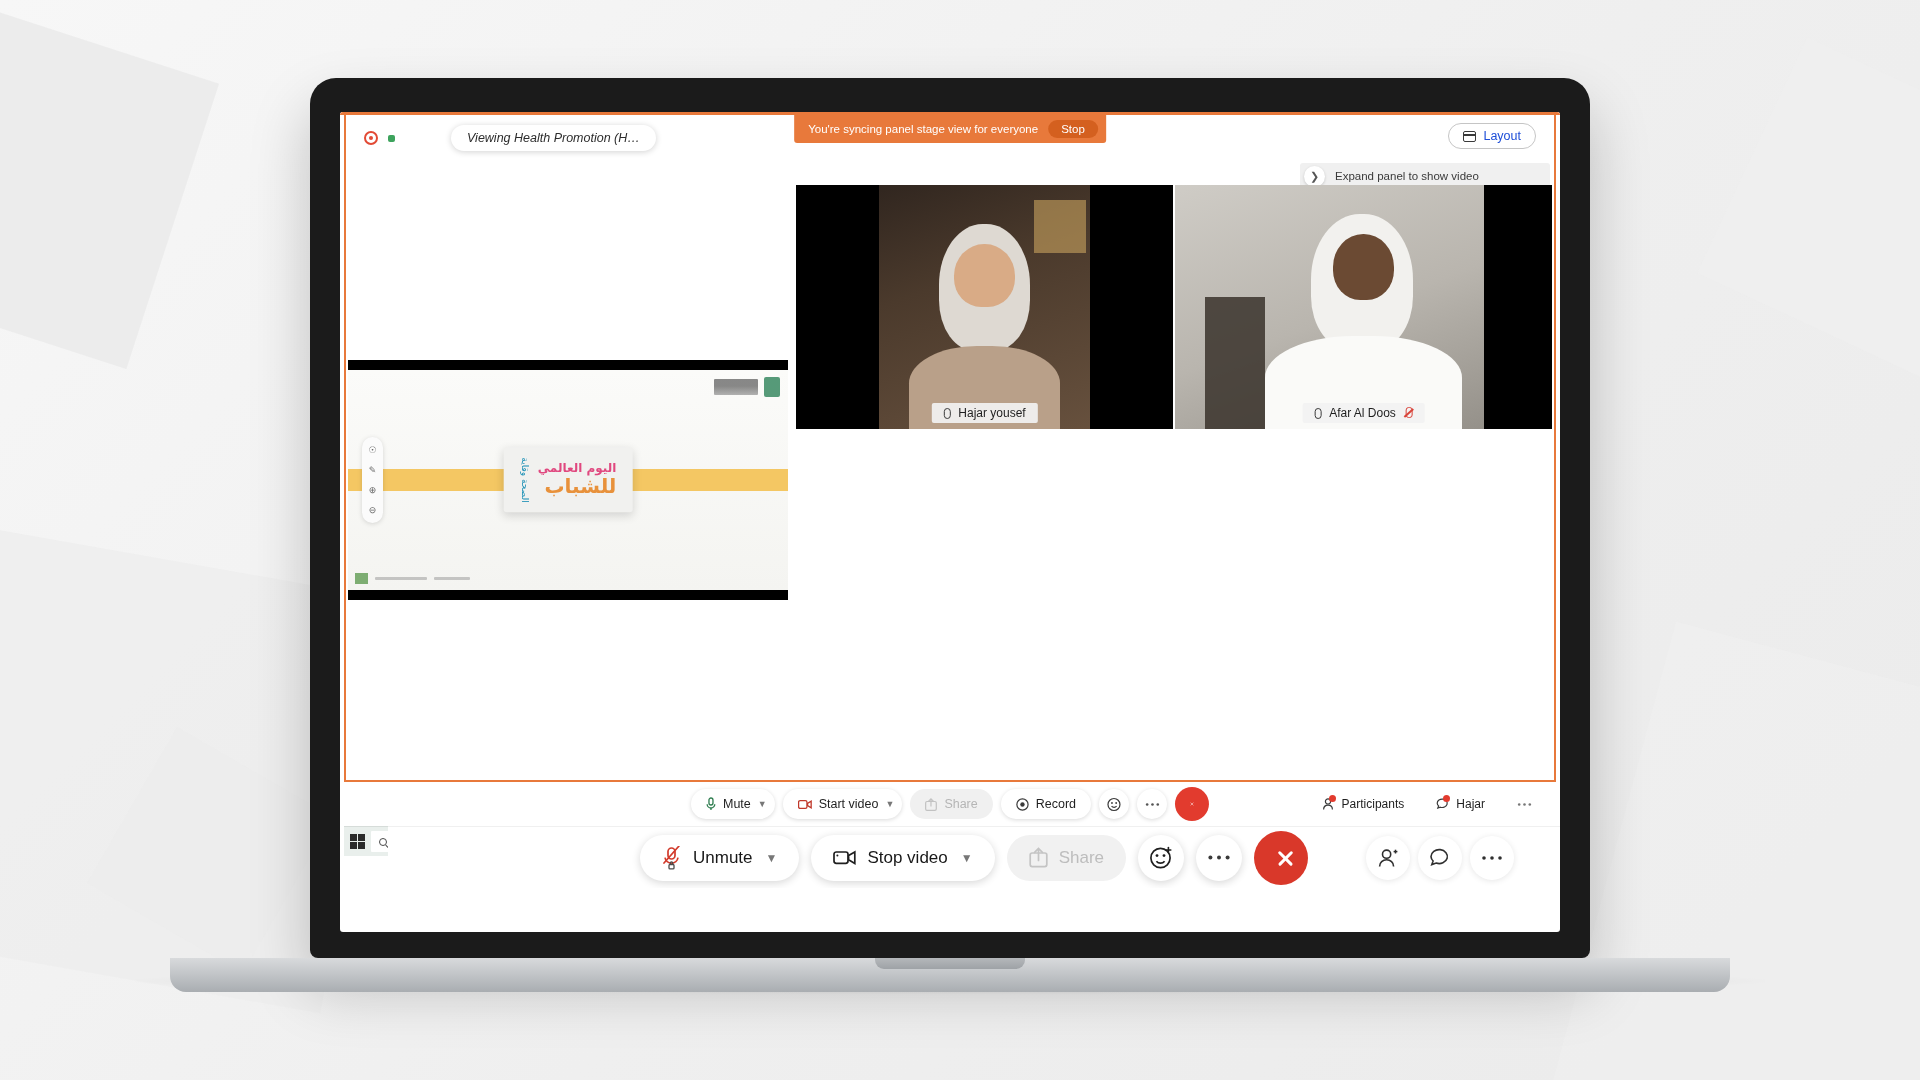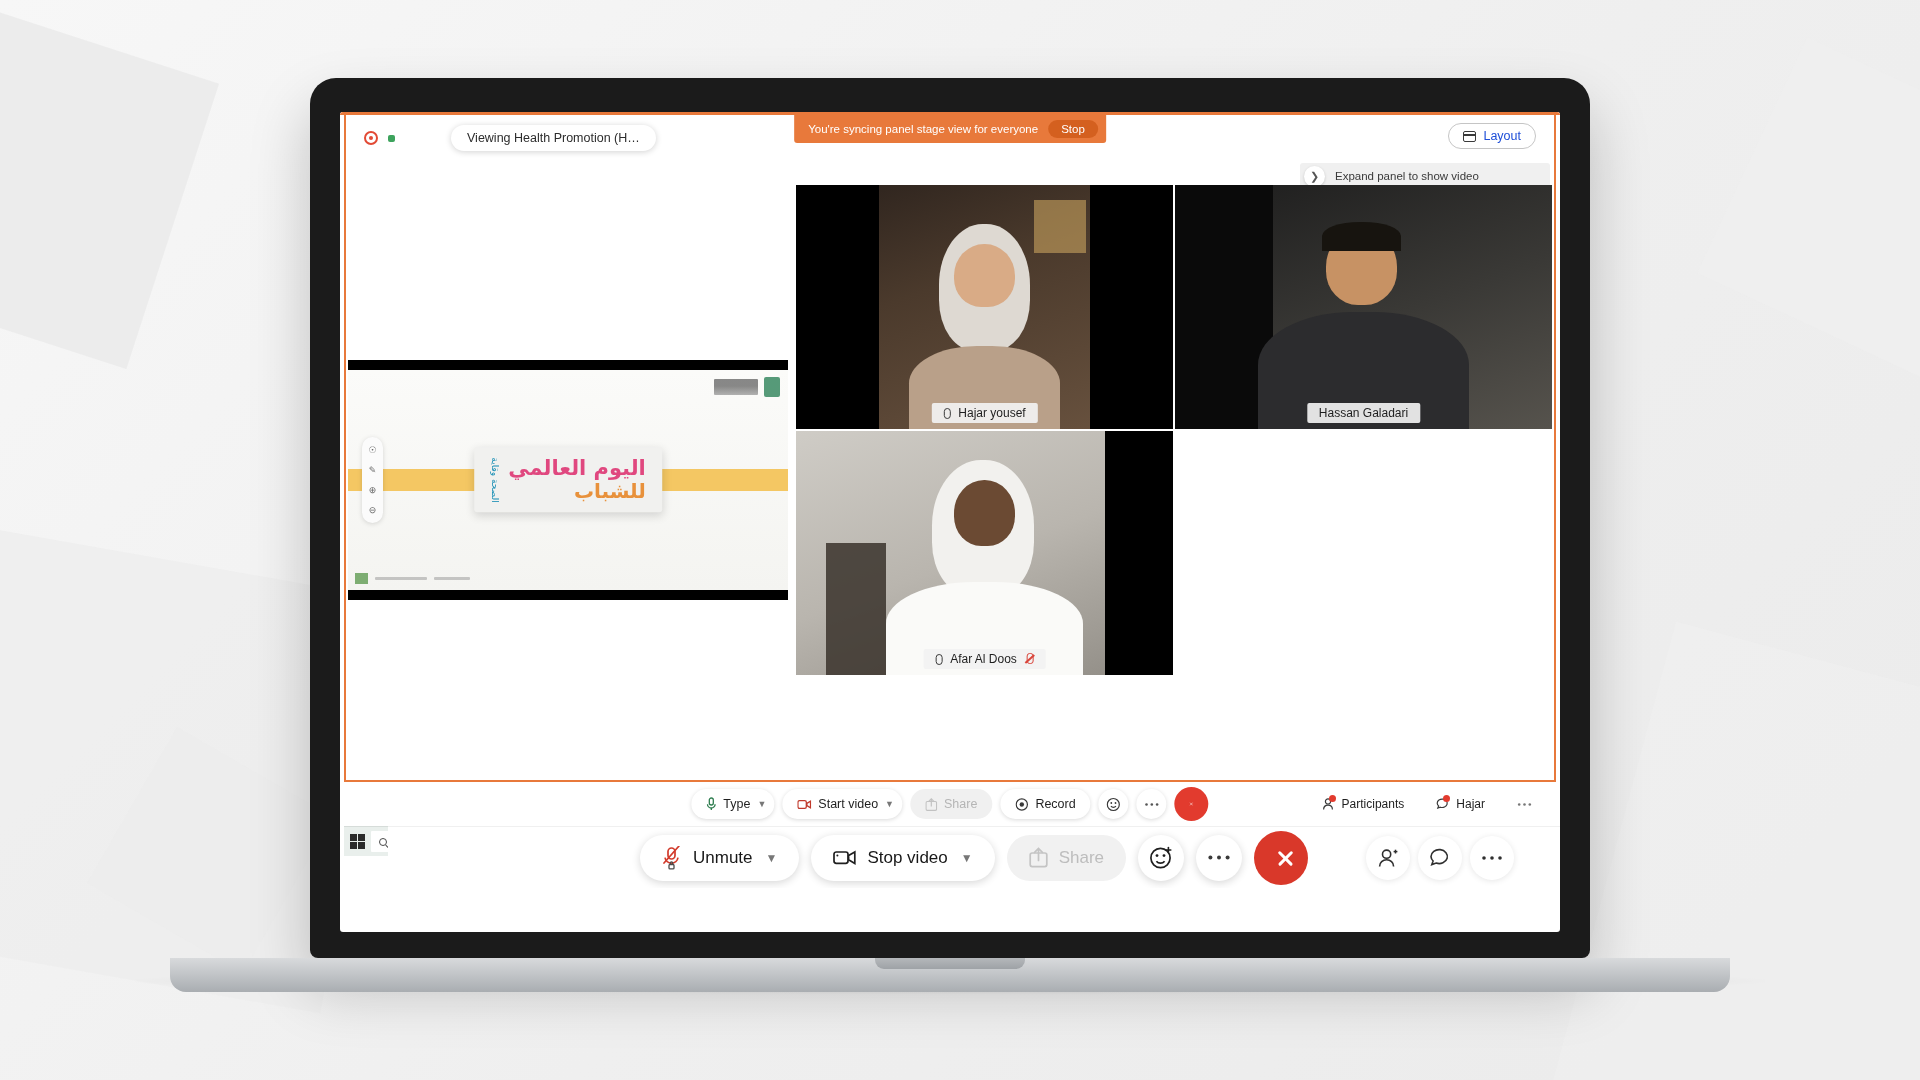--- a/index.html
+++ b/index.html
@@ -108,20 +108,21 @@
   .ts-left { display:flex; align-items:center; gap:10px; padding-left: 18px; }
   .ts-rec { width: 14px; height: 14px; border-radius: 50%; border: 2.5px solid #e24a35; display:flex; align-items:center; justify-content:center;}
   .ts-rec:after { content:""; width:4px; height:4px; border-radius:50%; background:#e24a35;}
   .ts-gdot { width: 7px; height: 7px; border-radius: 2px; background: #3da35d; }
   .viewing-pill {
     margin-left: 56px;
     background: #ffffff; border-radius: 16px;
     padding: 6px 16px; font-size: 12.5px; color: #2c2c2c;
     box-shadow: 0 1px 6px rgba(0,0,0,.18);
     white-space: nowrap;
+    font-style: italic;
   }
   .sync-banner {
     position: absolute; left: 50%; transform: translateX(-50%); top: 0;
     background: #e8793b; color: #fff;
     display: flex; align-items: center; gap: 10px;
     padding: 5px 8px 5px 14px; font-size: 11.5px;
     border-radius: 0 0 3px 3px; white-space: nowrap;
   }
   .sync-stop {
     background: #d4601f; color: #fff; border: none;
@@ -170,21 +171,21 @@
   .slide-band {
     position: absolute; left: 0; right: 0; top: 50%; transform: translateY(-50%);
     height: 22px; background: #f4c763;
   }
   .slide-card {
     position: absolute; left: 50%; top: 50%; transform: translate(-50%,-50%);
     background: #f1f1ef; padding: 10px 16px; border-radius: 3px;
     display: flex; align-items: center; gap: 8px; direction: rtl;
     box-shadow: 0 3px 10px rgba(0,0,0,.14);
   }
-  .slide-ar1 { font-size: 21px; font-weight: bold; color: #e0487f; line-height: 1.1; font-family:"DejaVu Sans", sans-serif;}
+  .slide-ar1 { font-size: 12px; font-weight: bold; color: #e0487f; line-height: 1.1; font-family:"DejaVu Sans", sans-serif;}
   .slide-ar2 { font-size: 20px; font-weight: bold; color: #e8913b; line-height: 1.1; font-family:"DejaVu Sans", sans-serif;}
   .slide-ar3 { font-size: 9px; color: #1a8fb5; writing-mode: vertical-rl; font-family:"DejaVu Sans", sans-serif;}
   .slide-logos { position: absolute; right: 8px; top: 7px; display: flex; align-items: center; gap: 6px; }
   .logo-text { width: 44px; height: 16px; background: linear-gradient(180deg,#4a4a4a 45%,#8a8a8a 100%); opacity:.65; border-radius:1px;}
   .logo-mark { width: 16px; height: 20px; background: #1f7a4d; opacity:.75; border-radius: 2px;}
   .slide-credits { position: absolute; left: 7px; bottom: 6px; display:flex; align-items:center; gap:7px;}
   .cred-sq { width: 13px; height: 11px; background: #4a8f3c; opacity:.7;}
   .cred-line { width: 52px; height: 3px; background: #8a8a8a; opacity:.45; border-radius:1px;}
   .cred-line.s { width: 36px; }
   .annot-tools {
@@ -417,31 +418,20 @@
                   <div class="torso" style="left:30%;top:66%;width:40%;height:34%;background:#b9a089;"></div>
                   <div style="position:absolute;right:23%;top:6%;width:14%;height:22%;background:#c9a45f;opacity:.6;"></div>
                 </div>
                 <div class="nm">
                   <span class="mic-s"></span>
                   <span>Hajar yousef</span>
                 </div>
               </div>
 
 
-              <div class="tile">
-                <div class="ph room-c">
-                  <div style="position:absolute;left:0;top:0;width:26%;bottom:0;background:#0a0a0a;"></div>
-                  <div class="head" style="left:40%;top:18%;width:19%;height:31%;background:#c79264;"></div>
-                  <div style="position:absolute;left:39%;top:15%;width:21%;height:12%;background:#17140f;border-radius:48% 48% 0 0;"></div>
-                  <div class="torso" style="left:22%;top:52%;width:56%;height:48%;background:#2c2c2e;"></div>
-                </div>
-                <div class="nm">
-                  <span>Hassan Galadari</span>
-                </div>
-              </div>
 
               <div class="tile">
                 <div class="ph room-d">
                   <div class="pad-r" style="width:18%;"></div>
                   <div class="hij" style="left:36%;top:12%;width:27%;height:56%;background:#f2f1ee;"></div>
                   <div class="head" style="left:42%;top:20%;width:16%;height:27%;background:#6b4a33;"></div>
                   <div class="torso" style="left:24%;top:62%;width:52%;height:38%;background:#fafaf8;"></div>
                   <div style="position:absolute;left:8%;top:46%;width:16%;height:54%;background:#3a332c;opacity:.85;"></div>
                 </div>
                 <div class="nm">
@@ -456,21 +446,21 @@
 
           <div class="ctrl-inner">
             <div class="ctrl-center">
 
               <div class="cbtn split">
                 <svg width="10" height="14" viewBox="0 0 10 14">
                     <rect x="3" y="1" width="4" height="7" rx="2" fill="none" stroke="#2e7d4f" stroke-width="1.3"></rect>
                     <path d="M1.2 7.2a3.8 3.8 0 0 0 7.6 0" fill="none" stroke="#2e7d4f" stroke-width="1.3"></path>
                     <line x1="5" y1="11" x2="5" y2="13" stroke="#2e7d4f" stroke-width="1.3"></line>
                   </svg>
-                <span>Type</span>
+                <span>Mute</span>
                 <span class="chev">▼</span>
               </div>
 
               <div class="cbtn split">
                 <svg width="14" height="11" viewBox="0 0 14 11">
                     <rect x="0.6" y="1.6" width="8.4" height="7.8" rx="1.6" fill="none" stroke="#c0392b" stroke-width="1.3"></rect>
                     <path d="M9.6 4.4L13.2 2.2v6.6L9.6 6.6z" fill="none" stroke="#c0392b" stroke-width="1.3"></path>
                   </svg>
                 <span>Start video</span>
                 <span class="chev">▼</span>

